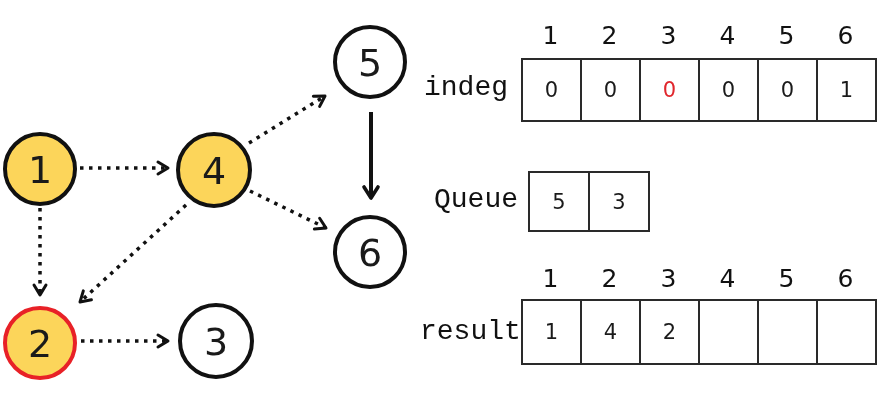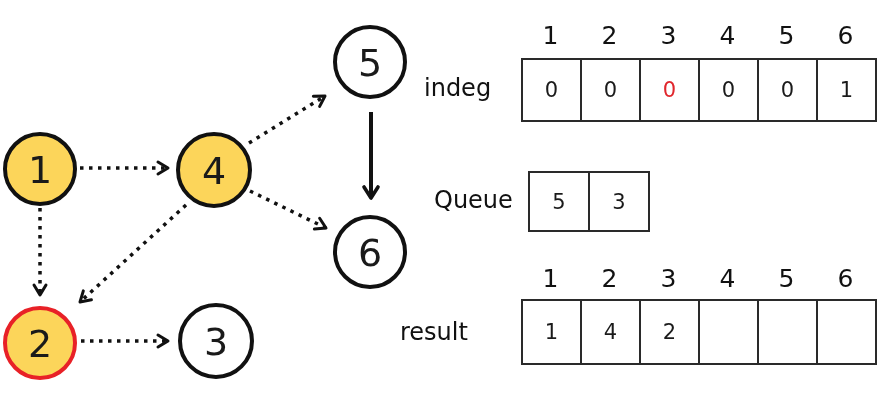--- a/index.html
+++ b/index.html
@@ -12,22 +12,22 @@
 
   
   .graph-svg { position: absolute; left: 0; top: 0; }
   .node-label {
     font-family: "DejaVu Sans", "Liberation Sans", sans-serif;
     font-size: 38px; fill: #1a1a1a;
   }
 
   
   .row-label {
-    position: absolute; width: 84px; text-align: left;
-    font-size: 24px; line-height: 26px; color: #111;
+    position: absolute; width: 84px; text-align: center;
+    font-size: 28px; line-height: 26px; color: #111; font-family: Liberation Mono, monospace;
   }
   .arr-headers {
     position: absolute; display: grid;
     font-size: 25px; line-height: 34px; height: 34px; color: #111;
   }
   .arr-headers .hcell { width: 59px; text-align: center; }
   .arr-box {
     position: absolute; display: flex;
     border: 2px solid #2a2a2a; background: #ffffff;
   }
@@ -102,21 +102,21 @@
     <div class="cell">0</div>
     <div class="cell">1</div>
   </div>
 
   <div class="row-label" style="left:434px; top:187px;">Queue</div>
   <div class="arr-box queue-box" style="left:528px; top:171px;">
     <div class="cell">5</div>
     <div class="cell">3</div>
   </div>
 
-  <div class="row-label" style="left:400px; top:319px;">result</div>
+  <div class="row-label" style="left:420px; top:319px;">result</div>
   <div class="arr-headers" style="left:521px; top:262px; grid-template-columns:repeat(6,59px);">
     <div class="hcell">1</div>
     <div class="hcell">2</div>
     <div class="hcell">3</div>
     <div class="hcell">4</div>
     <div class="hcell">5</div>
     <div class="hcell">6</div>
   </div>
   <div class="arr-box result-box" style="left:521px; top:299px;">
     <div class="cell">1</div>

